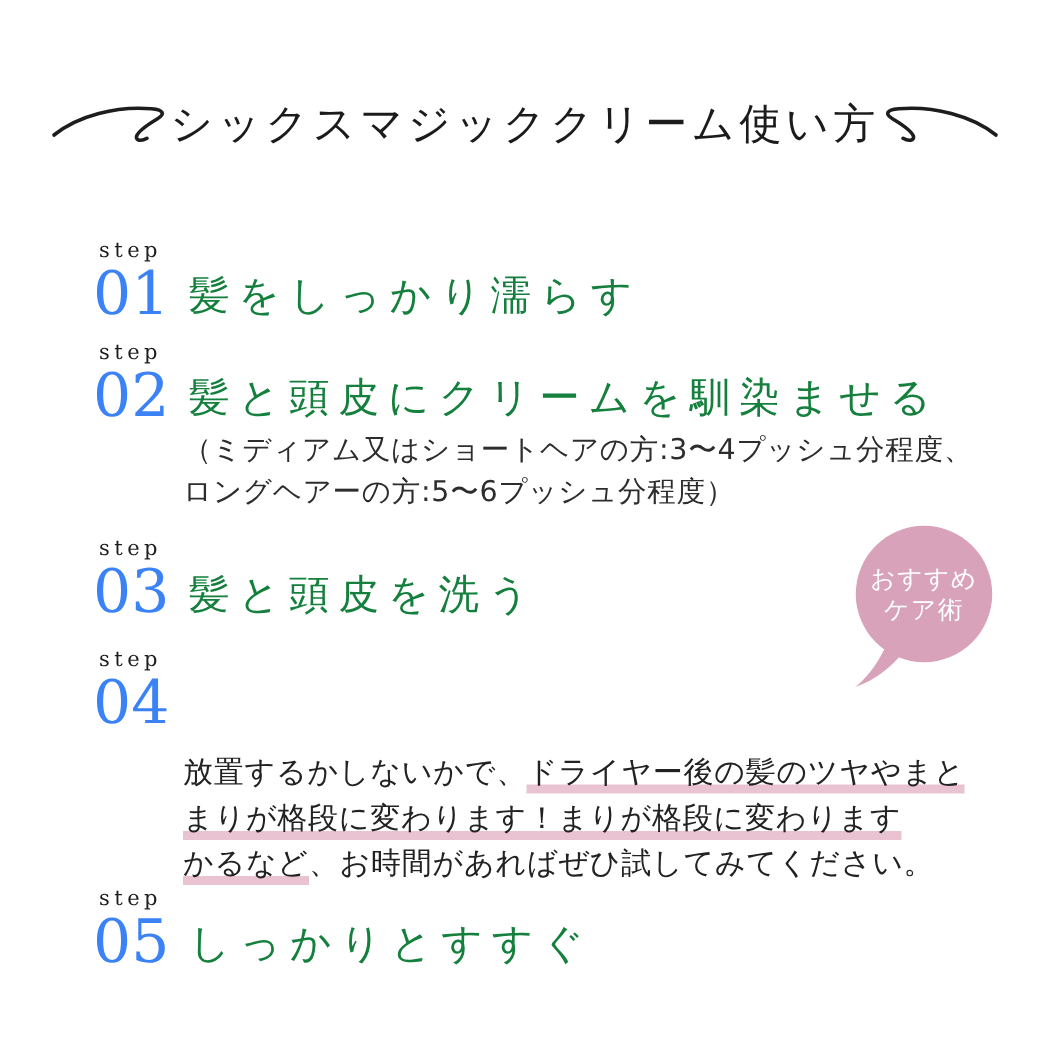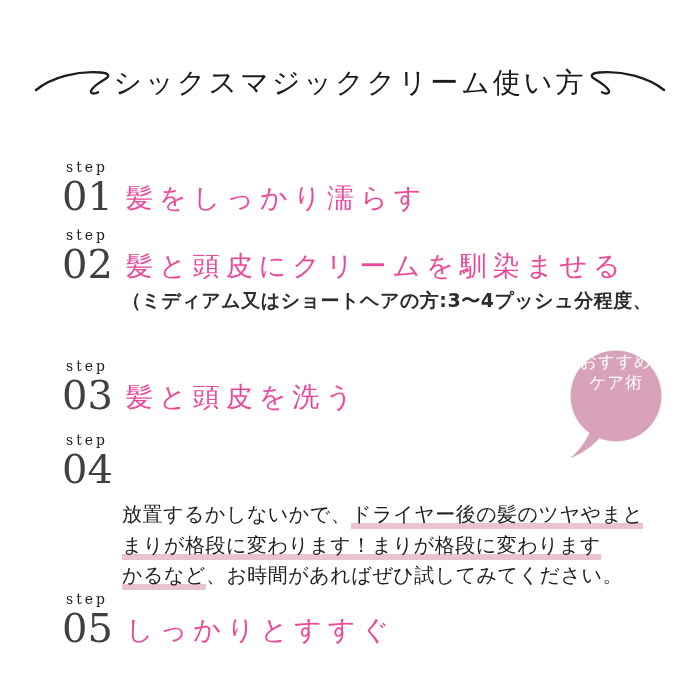--- a/index.html
+++ b/index.html
@@ -11,43 +11,43 @@
   .header{position:absolute;top:64px;left:0;right:0;display:flex;justify-content:center;align-items:center;}
   .squiggle{flex:0 0 auto;}
   .title{font-size:28px;letter-spacing:3px;font-weight:500;line-height:1.3;white-space:nowrap;color:#1b1b1b;margin:0;}
   .howto{position:absolute;top:118px;left:0;right:0;text-align:center;}
   .howto-text{display:inline-block;font-family:"Liberation Sans",sans-serif;font-weight:600;font-size:19px;letter-spacing:4px;color:#262626;line-height:1.2;}
   .howto-underline{width:106px;height:4px;background:#e2afc4;margin:5px auto 0;}
   
   .step-row{position:absolute;left:62px;display:flex;align-items:flex-end;white-space:nowrap;}
   .step-col{width:50px;text-align:center;flex:0 0 auto;}
   .step-label{display:block;font-size:14px;letter-spacing:3px;line-height:1;margin-bottom:2px;color:#1d1d1d;}
-  .step-num{display:block;font-size:40px;line-height:40px;color:#404040;}
-  .step-title{font-size:27px;letter-spacing:6px;line-height:1.1;margin-left:14px;padding-bottom:3px;color:#ec4899;}
+  .step-num{display:block;font-size:40px;line-height:40px;color:#3b82f6;}
+  .step-title{font-size:27px;letter-spacing:6px;line-height:1.1;margin-left:14px;padding-bottom:3px;color:#15803d;}
   .step-title-big{
     font-size:44px;letter-spacing:8px;line-height:55px;margin-left:12px;padding:0 6px 0 6px;
     background:linear-gradient(#e5b3c6,#e5b3c6) no-repeat 0 88%/100% 17px;
     color:#161616;
   }
   .note{position:absolute;left:122px;font-family:"DejaVu Sans",sans-serif;font-size:19px;line-height:27.5px;letter-spacing:0.5px;color:#2d2d2d;white-space:nowrap;}
   
   .desc{position:absolute;left:122px;top:499px;font-family:"DejaVu Sans",sans-serif;font-size:20px;line-height:30.5px;letter-spacing:0.5px;color:#222222;}
   .desc-line{white-space:nowrap;}
   .plain{font-weight:400;}
   .hl{
     font-weight:400;
     background:linear-gradient(#eac3d2,#eac3d2) no-repeat left bottom/100% 6px;
     padding-bottom:3px;
   }
   
   .bubble{position:absolute;left:566px;top:350px;width:100px;height:112px;}
   .bubble svg{position:absolute;left:0;top:0;}
   .bubble-text{
     position:absolute;left:5px;top:1px;width:90px;height:90px;
-    display:flex;flex-direction:column;align-items:center;
+    display:flex;flex-direction:column;justify-content:center;align-items:center;
     color:#ffffff;font-size:16.5px;line-height:21px;letter-spacing:1px;text-align:center;
   }
 </style>
 </head>
 <body>
 
 <div class="canvas">
 
   <div class="header">
     <span class="squiggle">
@@ -73,22 +73,23 @@
   </div>
 
   <div class="step-row" style="top:228px;">
     <div class="step-col">
       <span class="step-label">step</span>
       <span class="step-num">02</span>
     </div>
     <div class="step-title">髪と頭皮にクリームを馴染ませる</div>
   </div>
 
-  <div class="note" style="top:287px;font-weight:bold;">
+  <div class="note" style="top:287px;">
     <div class="desc-line">（ミディアム又はショートヘアの方:3〜4プッシュ分程度、</div>
+    <div class="desc-line">ロングヘアーの方:5〜6プッシュ分程度）</div>
   </div>
 
   <div class="step-row" style="top:359px;">
     <div class="step-col">
       <span class="step-label">step</span>
       <span class="step-num">03</span>
     </div>
     <div class="step-title">髪と頭皮を洗う</div>
   </div>
 

